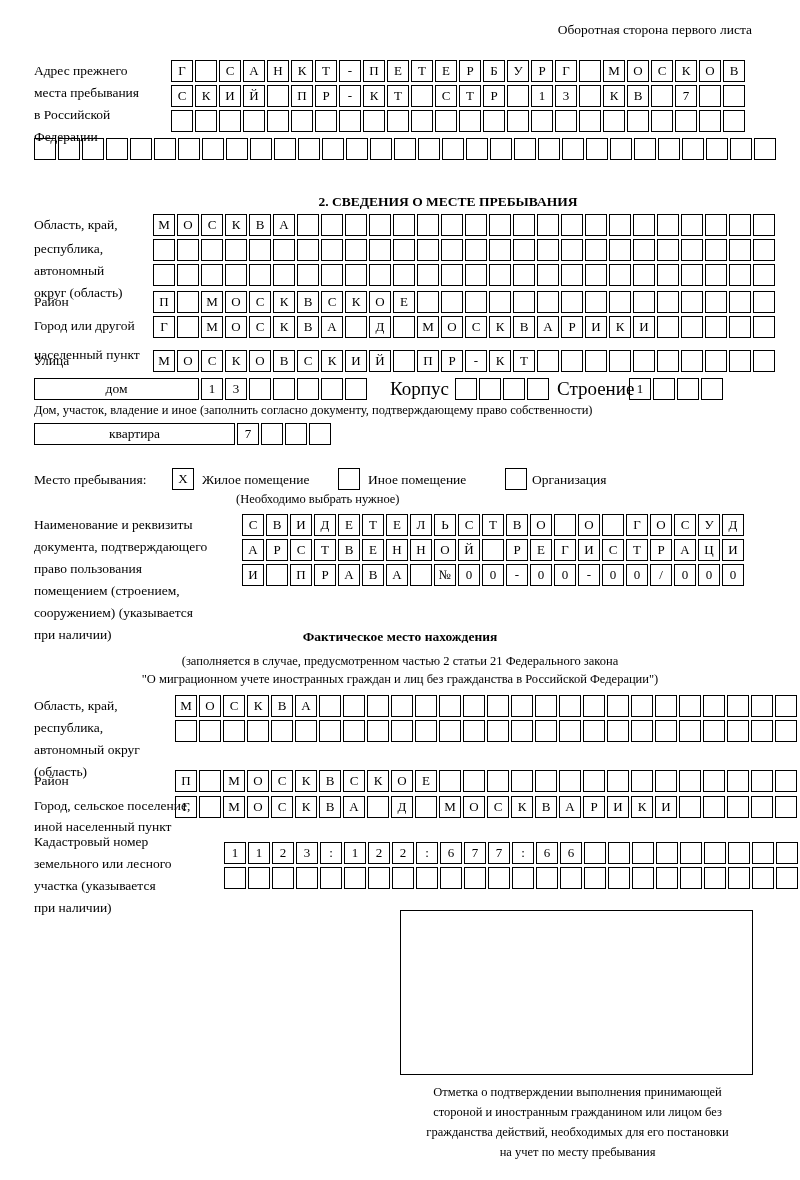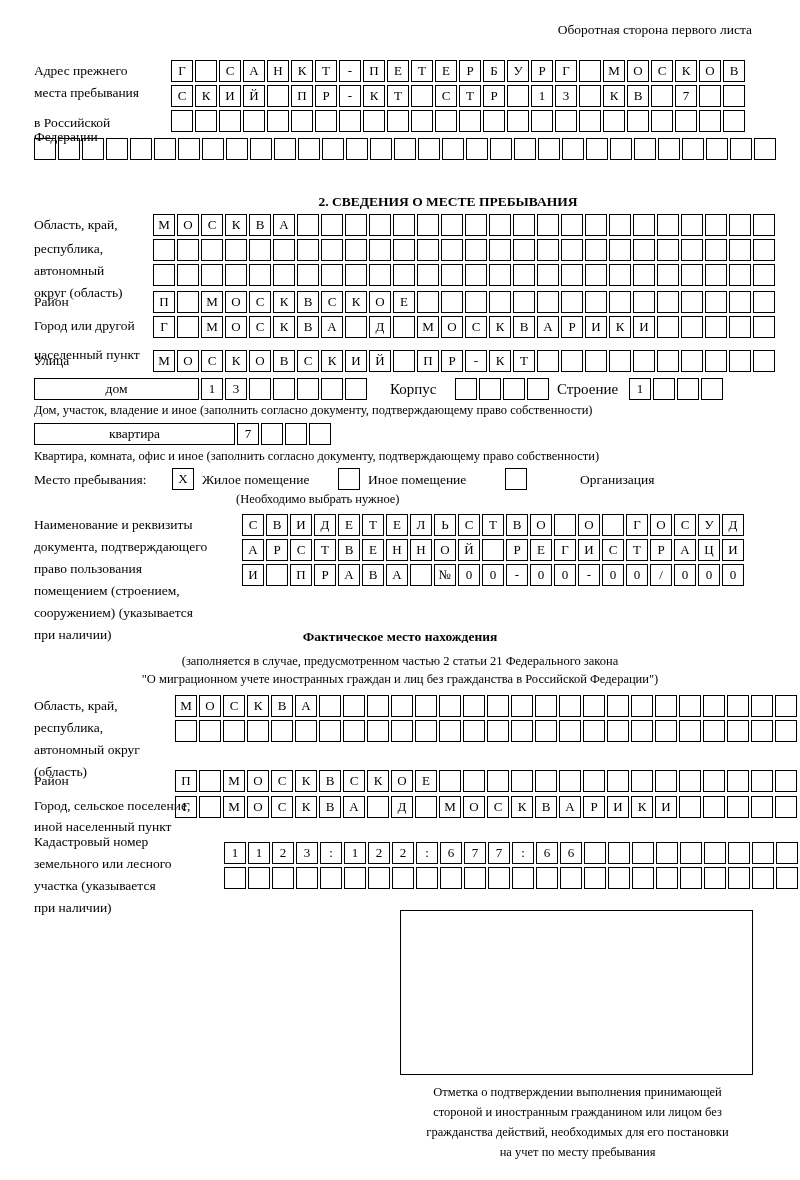--- a/index.html
+++ b/index.html
@@ -68,21 +68,21 @@
     position: absolute;
     border: 1px solid #000;
     box-sizing: border-box;
     height: 22px;
     font-size: 13.5px;
     line-height: 20px;
     text-align: center;
   }
   .inline-lbl {
     position: absolute;
-    font-size: 15px;
+    font-size: 19px;
     line-height: 22px;
   }
   .sub-note {
     position: absolute;
     font-size: 12.5px;
     line-height: 16px;
   }
   .checkbox {
     width: 22px;
     height: 22px;
@@ -108,21 +108,21 @@
 </style>
 </head>
 <body>
 
 <div class="page">
 
   <div class="hdr-right">Оборотная сторона первого листа</div>
 
   <div class="lbl" style="left:34px; top:62px;">Адрес прежнего</div>
   <div class="lbl" style="left:34px; top:84px;">места пребывания</div>
-  <div class="lbl" style="left:34px; top:106px;margin-top:8px;">в Российской</div>
+  <div class="lbl" style="left:34px; top:106px;">в Российской</div>
   <div class="lbl" style="left:34px; top:128px;">Федерации</div>
 
   <div class="boxrow" id="prev-row-0" style="left:171px; top:60px;">
       <div class="cell">Г</div>
       <div class="cell"></div>
       <div class="cell">С</div>
       <div class="cell">А</div>
       <div class="cell">Н</div>
       <div class="cell">К</div>
       <div class="cell">Т</div>
@@ -440,29 +440,28 @@
     </div>
   <div class="sub-note" style="left:34px; top:402px;">Дом, участок, владение и иное (заполнить согласно документу, подтверждающему право собственности)</div>
 
   <div class="wide-label-box" style="left:34px; top:423px; width:201px;">квартира</div>
   <div class="boxrow" id="flat-row" style="left:237px; top:423px;">
       <div class="cell">7</div>
       <div class="cell"></div>
       <div class="cell"></div>
       <div class="cell"></div>
     </div>
-  <div class="sub-note" style="left:34px; top:448px;">Квартира, комната, офис и иное (заполнить согласно документу, подтверждающему право собственности)</div>
 
   <div class="lbl" style="left:34px; top:471px;">Место пребывания:</div>
   <div class="checkbox" style="left:172px; top:468px;">X</div>
   <div class="lbl" style="left:202px; top:471px;">Жилое помещение</div>
   <div class="checkbox" style="left:338px; top:468px;"></div>
   <div class="lbl" style="left:368px; top:471px;">Иное помещение</div>
   <div class="checkbox" style="left:505px; top:468px;"></div>
-  <div class="lbl" style="left:580px; top:471px;">Организация</div>
+  <div class="lbl" style="left:532px; top:471px;">Организация</div>
   <div class="sub-note" style="left:236px; top:491px;">(Необходимо выбрать нужное)</div>
 
   <div class="lbl" style="left:34px; top:516px;">Наименование и реквизиты</div>
   <div class="lbl" style="left:34px; top:538px;text-align:center;">документа, подтверждающего</div>
   <div class="lbl" style="left:34px; top:560px;">право пользования</div>
   <div class="lbl" style="left:34px; top:582px;">помещением (строением,</div>
   <div class="lbl" style="left:34px; top:604px;">сооружением) (указывается</div>
   <div class="lbl" style="left:34px; top:626px;">при наличии)</div>
 
   <div class="boxrow" id="doc-row-0" style="left:242px; top:514px;">

